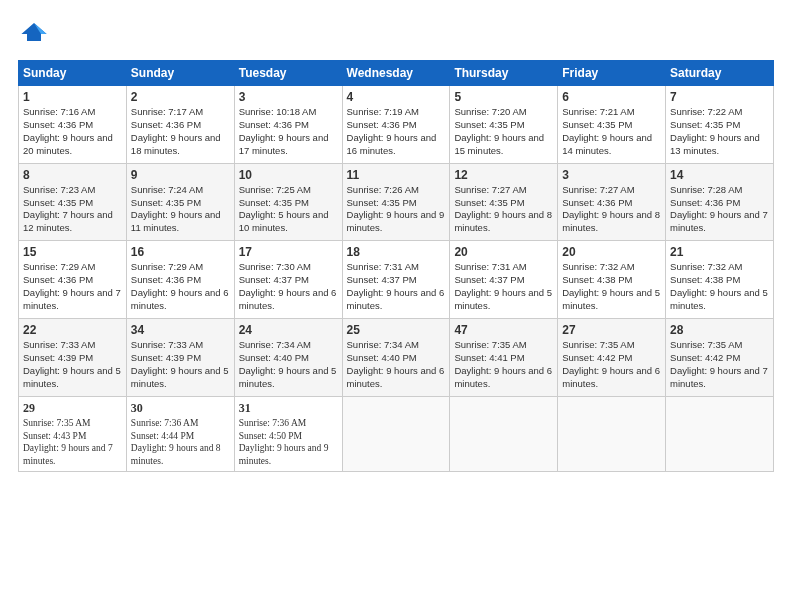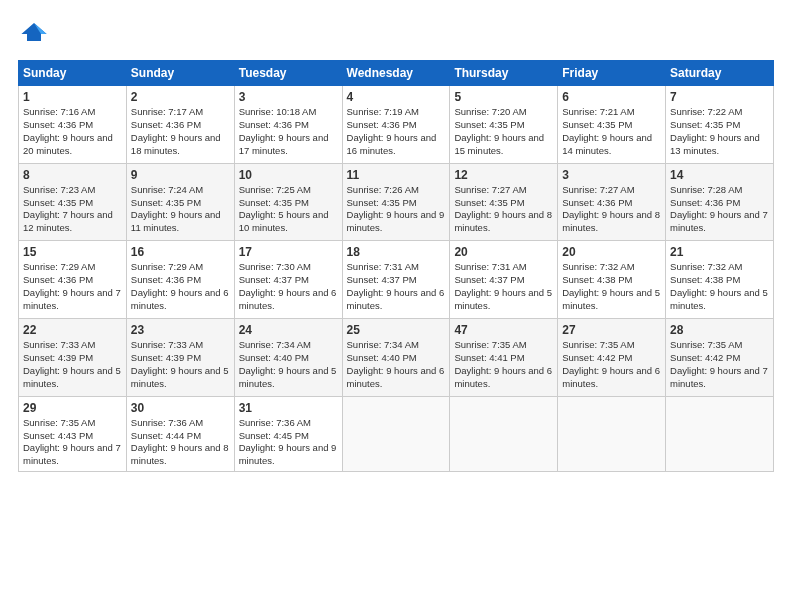--- a/index.html
+++ b/index.html
@@ -84,20 +84,21 @@
       font-weight: bold;
       color: #333;
       display: block;
       margin-bottom: 1px;
     }
     .empty-cell {
       background: #f9f9f9 !important;
     }
     .last-row td {
       height: 60px;
+      font-family: Liberation Serif, serif;
     }
   </style>
 </head>
 <body>
 
 <div class="page">
   <div class="header">
     <div class="logo">
       <div>
         <svg class="logo-icon" viewBox="0 0 40 30">
@@ -151,31 +152,31 @@
           <td><span class="day-num">15</span><span>Sunrise: 7:29 AM</span><br><span>Sunset: 4:36 PM</span><br><span>Daylight: 9 hours and 7 minutes.</span></td>
           <td><span class="day-num">16</span><span>Sunrise: 7:29 AM</span><br><span>Sunset: 4:36 PM</span><br><span>Daylight: 9 hours and 6 minutes.</span></td>
           <td><span class="day-num">17</span><span>Sunrise: 7:30 AM</span><br><span>Sunset: 4:37 PM</span><br><span>Daylight: 9 hours and 6 minutes.</span></td>
           <td><span class="day-num">18</span><span>Sunrise: 7:31 AM</span><br><span>Sunset: 4:37 PM</span><br><span>Daylight: 9 hours and 6 minutes.</span></td>
           <td><span class="day-num">20</span><span>Sunrise: 7:31 AM</span><br><span>Sunset: 4:37 PM</span><br><span>Daylight: 9 hours and 5 minutes.</span></td>
           <td><span class="day-num">20</span><span>Sunrise: 7:32 AM</span><br><span>Sunset: 4:38 PM</span><br><span>Daylight: 9 hours and 5 minutes.</span></td>
           <td><span class="day-num">21</span><span>Sunrise: 7:32 AM</span><br><span>Sunset: 4:38 PM</span><br><span>Daylight: 9 hours and 5 minutes.</span></td>
         </tr>
         <tr>
           <td><span class="day-num">22</span><span>Sunrise: 7:33 AM</span><br><span>Sunset: 4:39 PM</span><br><span>Daylight: 9 hours and 5 minutes.</span></td>
-          <td><span class="day-num">23</span><span>Sunrise: 7:33 AM</span><br><span>Sunset: 4:39 PM</span><br><span>Daylight: 9 hours and 5 minutes.</span></td>
+          <td><span class="day-num">34</span><span>Sunrise: 7:33 AM</span><br><span>Sunset: 4:39 PM</span><br><span>Daylight: 9 hours and 5 minutes.</span></td>
           <td><span class="day-num">24</span><span>Sunrise: 7:34 AM</span><br><span>Sunset: 4:40 PM</span><br><span>Daylight: 9 hours and 5 minutes.</span></td>
           <td><span class="day-num">25</span><span>Sunrise: 7:34 AM</span><br><span>Sunset: 4:40 PM</span><br><span>Daylight: 9 hours and 6 minutes.</span></td>
           <td><span class="day-num">47</span><span>Sunrise: 7:35 AM</span><br><span>Sunset: 4:41 PM</span><br><span>Daylight: 9 hours and 6 minutes.</span></td>
           <td><span class="day-num">27</span><span>Sunrise: 7:35 AM</span><br><span>Sunset: 4:42 PM</span><br><span>Daylight: 9 hours and 6 minutes.</span></td>
           <td><span class="day-num">28</span><span>Sunrise: 7:35 AM</span><br><span>Sunset: 4:42 PM</span><br><span>Daylight: 9 hours and 7 minutes.</span></td>
         </tr>
         <tr class="last-row">
           <td><span class="day-num">29</span><span>Sunrise: 7:35 AM</span><br><span>Sunset: 4:43 PM</span><br><span>Daylight: 9 hours and 7 minutes.</span></td>
           <td><span class="day-num">30</span><span>Sunrise: 7:36 AM</span><br><span>Sunset: 4:44 PM</span><br><span>Daylight: 9 hours and 8 minutes.</span></td>
-          <td><span class="day-num">31</span><span>Sunrise: 7:36 AM</span><br><span>Sunset: 4:45 PM</span><br><span>Daylight: 9 hours and 9 minutes.</span></td>
+          <td><span class="day-num">31</span><span>Sunrise: 7:36 AM</span><br><span>Sunset: 4:50 PM</span><br><span>Daylight: 9 hours and 9 minutes.</span></td>
           <td class="empty-cell"></td>
           <td class="empty-cell"></td>
           <td class="empty-cell"></td>
           <td class="empty-cell"></td>
         </tr>
       </tbody>
   </table>
 </div>
 
 </body></html>

